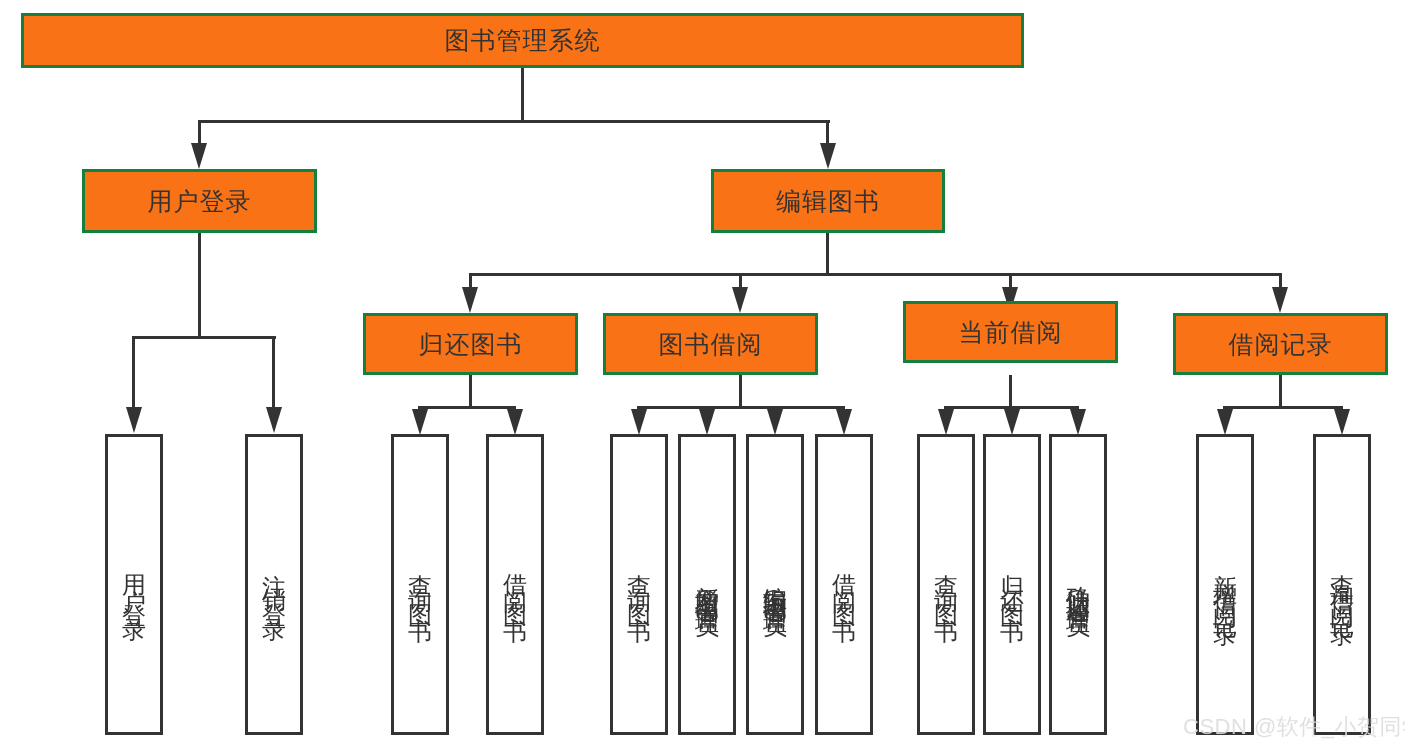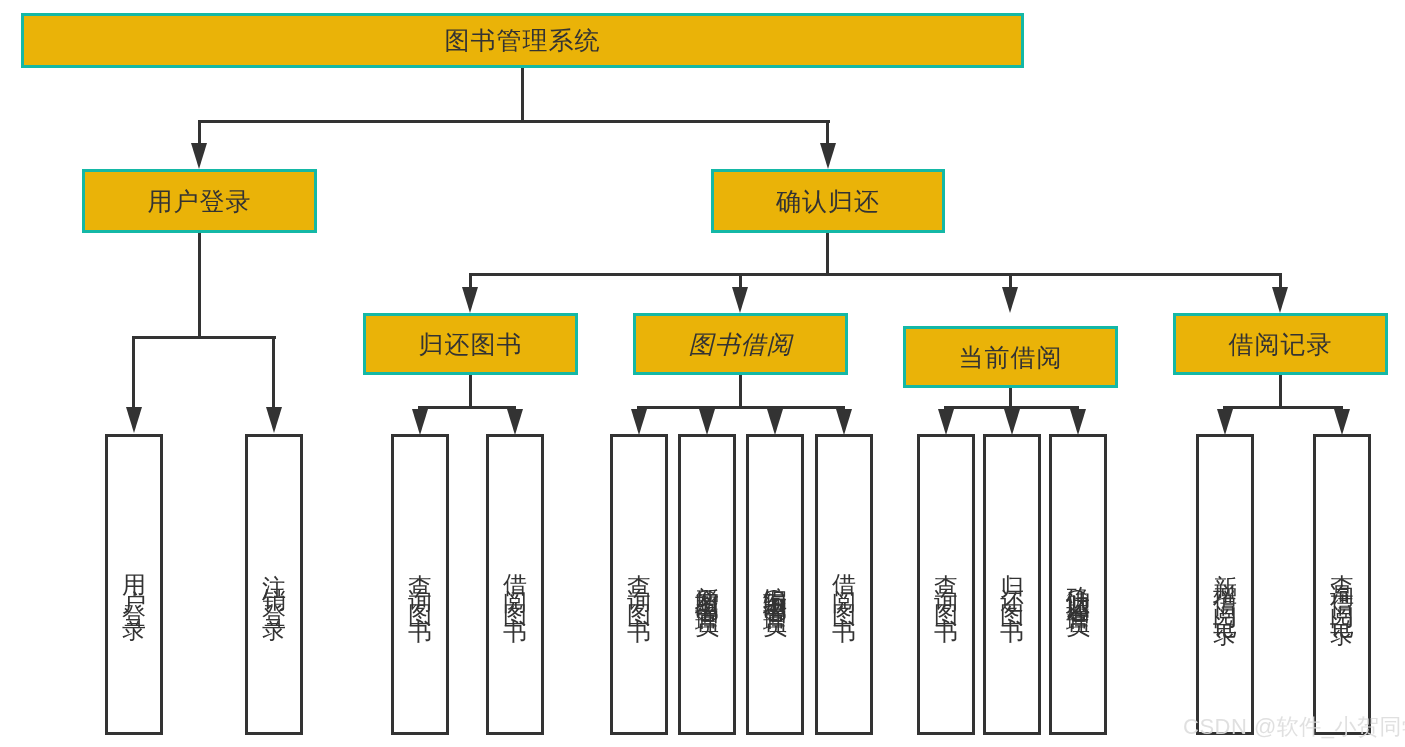--- a/index.html
+++ b/index.html
@@ -12,22 +12,22 @@
     position: relative;
     width: 1405px;
     height: 747px;
     background: #ffffff;
     overflow: hidden;
   }
   
   .hbox {
     position: absolute;
     box-sizing: border-box;
-    border: 3px solid #14b8a6;
-    background: #eab308;
+    border: 3px solid #15803d;
+    background: #f97316;
     display: flex;
     align-items: center;
     justify-content: center;
     font-size: 25px;
     color: #333333;
     letter-spacing: 1px;
     z-index: 2;
   }
   .vbox {
     position: absolute;
@@ -149,30 +149,30 @@
   <div class="arrow" style="left:1334px; top:409px;"></div>
 
   <div class="hbox" style="left:21px; top:13px; width:1003px; height:55px;">
     <span>图书管理系统</span>
   </div>
 
   <div class="hbox" style="left:82px; top:169px; width:235px; height:64px;">
     <span>用户登录</span>
   </div>
   <div class="hbox" style="left:711px; top:169px; width:234px; height:64px;">
-    <span>确认归还</span>
+    <span>编辑图书</span>
   </div>
 
   <div class="hbox" style="left:363px; top:313px; width:215px; height:62px;">
     <span>归还图书</span>
   </div>
-  <div class="hbox" style="left:633px; top:313px; width:215px; height:62px;font-style:italic;">
+  <div class="hbox" style="left:603px; top:313px; width:215px; height:62px;">
     <span>图书借阅</span>
   </div>
-  <div class="hbox" style="left:903px; top:326px; width:215px; height:62px;">
+  <div class="hbox" style="left:903px; top:301px; width:215px; height:62px;">
     <span>当前借阅</span>
   </div>
   <div class="hbox" style="left:1173px; top:313px; width:215px; height:62px;">
     <span>借阅记录</span>
   </div>
 
   <div class="vbox sp-wide" style="left:105px;">
     <span>用户登录</span>
   </div>
   <div class="vbox sp-wide" style="left:245px;">

